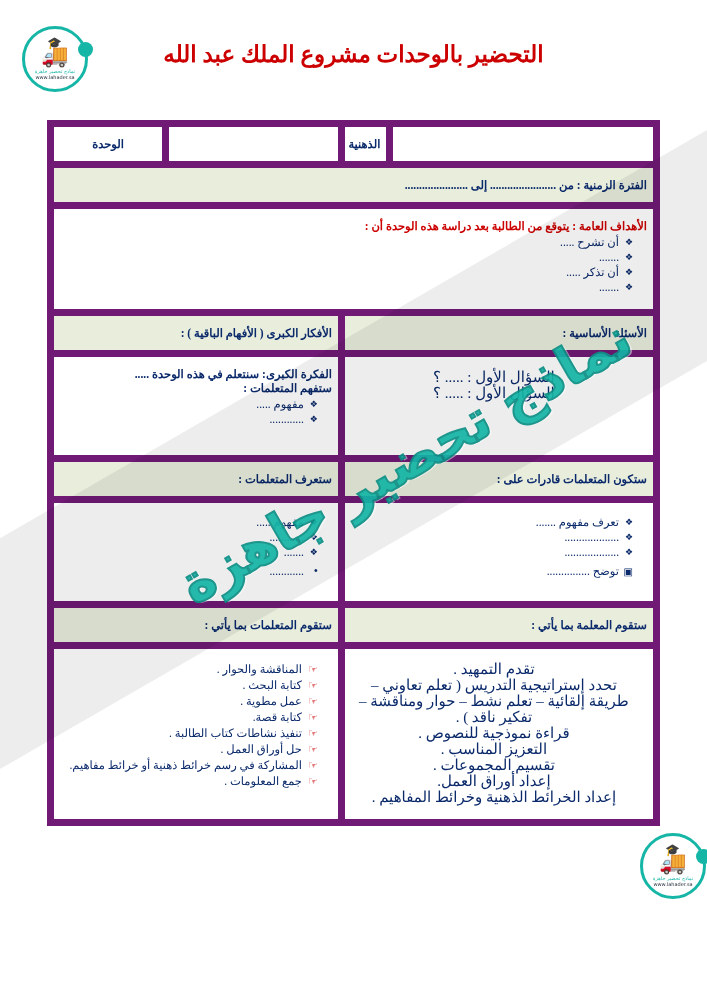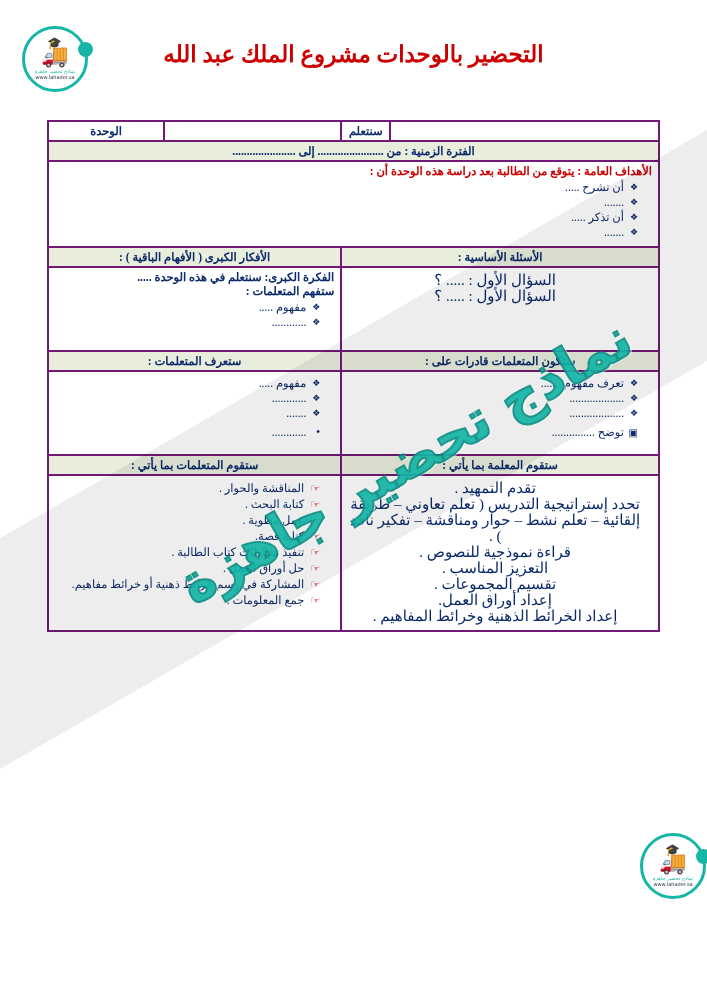--- a/index.html
+++ b/index.html
@@ -89,32 +89,32 @@
   
   table.sheet{
     position:absolute;
     top:120px;left:47px;
     width:613px;
     border-collapse:collapse;
     table-layout:fixed;
     z-index:4;
   }
   table.sheet td{
-    border:2px solid #701a75;
-    padding:2px 6px;
+    border:7px solid #701a75;
+    padding:10px 6px;
     vertical-align:top;
     font-size:11.5px;
     color:#0b2a6b;
   }
   .c-red{color:#cc0000;}
   .bold{font-weight:bold;}
   .band-row td{
     background:#e8eddc;
     font-weight:bold;
-    text-align:center;
+    text-align:right;
     font-size:12px;
     padding:3px 6px;
   }
   .hdr-cell{font-weight:bold;text-align:center;}
   ul.bul{margin:2px 14px 4px 0;padding:0;list-style:none;}
   ul.bul li{
     font-size:11.5px;line-height:15px;
     position:relative;padding-right:14px;
   }
   ul.bul li:before{
@@ -158,21 +158,21 @@
   <colgroup>
     <col style="width:44%">
     <col style="width:8%">
     <col style="width:29%">
     <col style="width:19%">
   </colgroup>
 
   <tbody>
       <tr>
     <td class="hdr-cell c-red bold"></td>
-    <td class="hdr-cell c-red bold">سنتعلم</td>
+    <td class="hdr-cell c-red bold">الذهنية</td>
     <td></td>
     <td class="hdr-cell c-red bold">الوحدة</td>
   </tr>
 
   <tr class="band-row">
     <td colspan="4" class="c-red">الفترة الزمنية : من ....................... إلى ......................</td>
   </tr>
 
 
   <tr>

